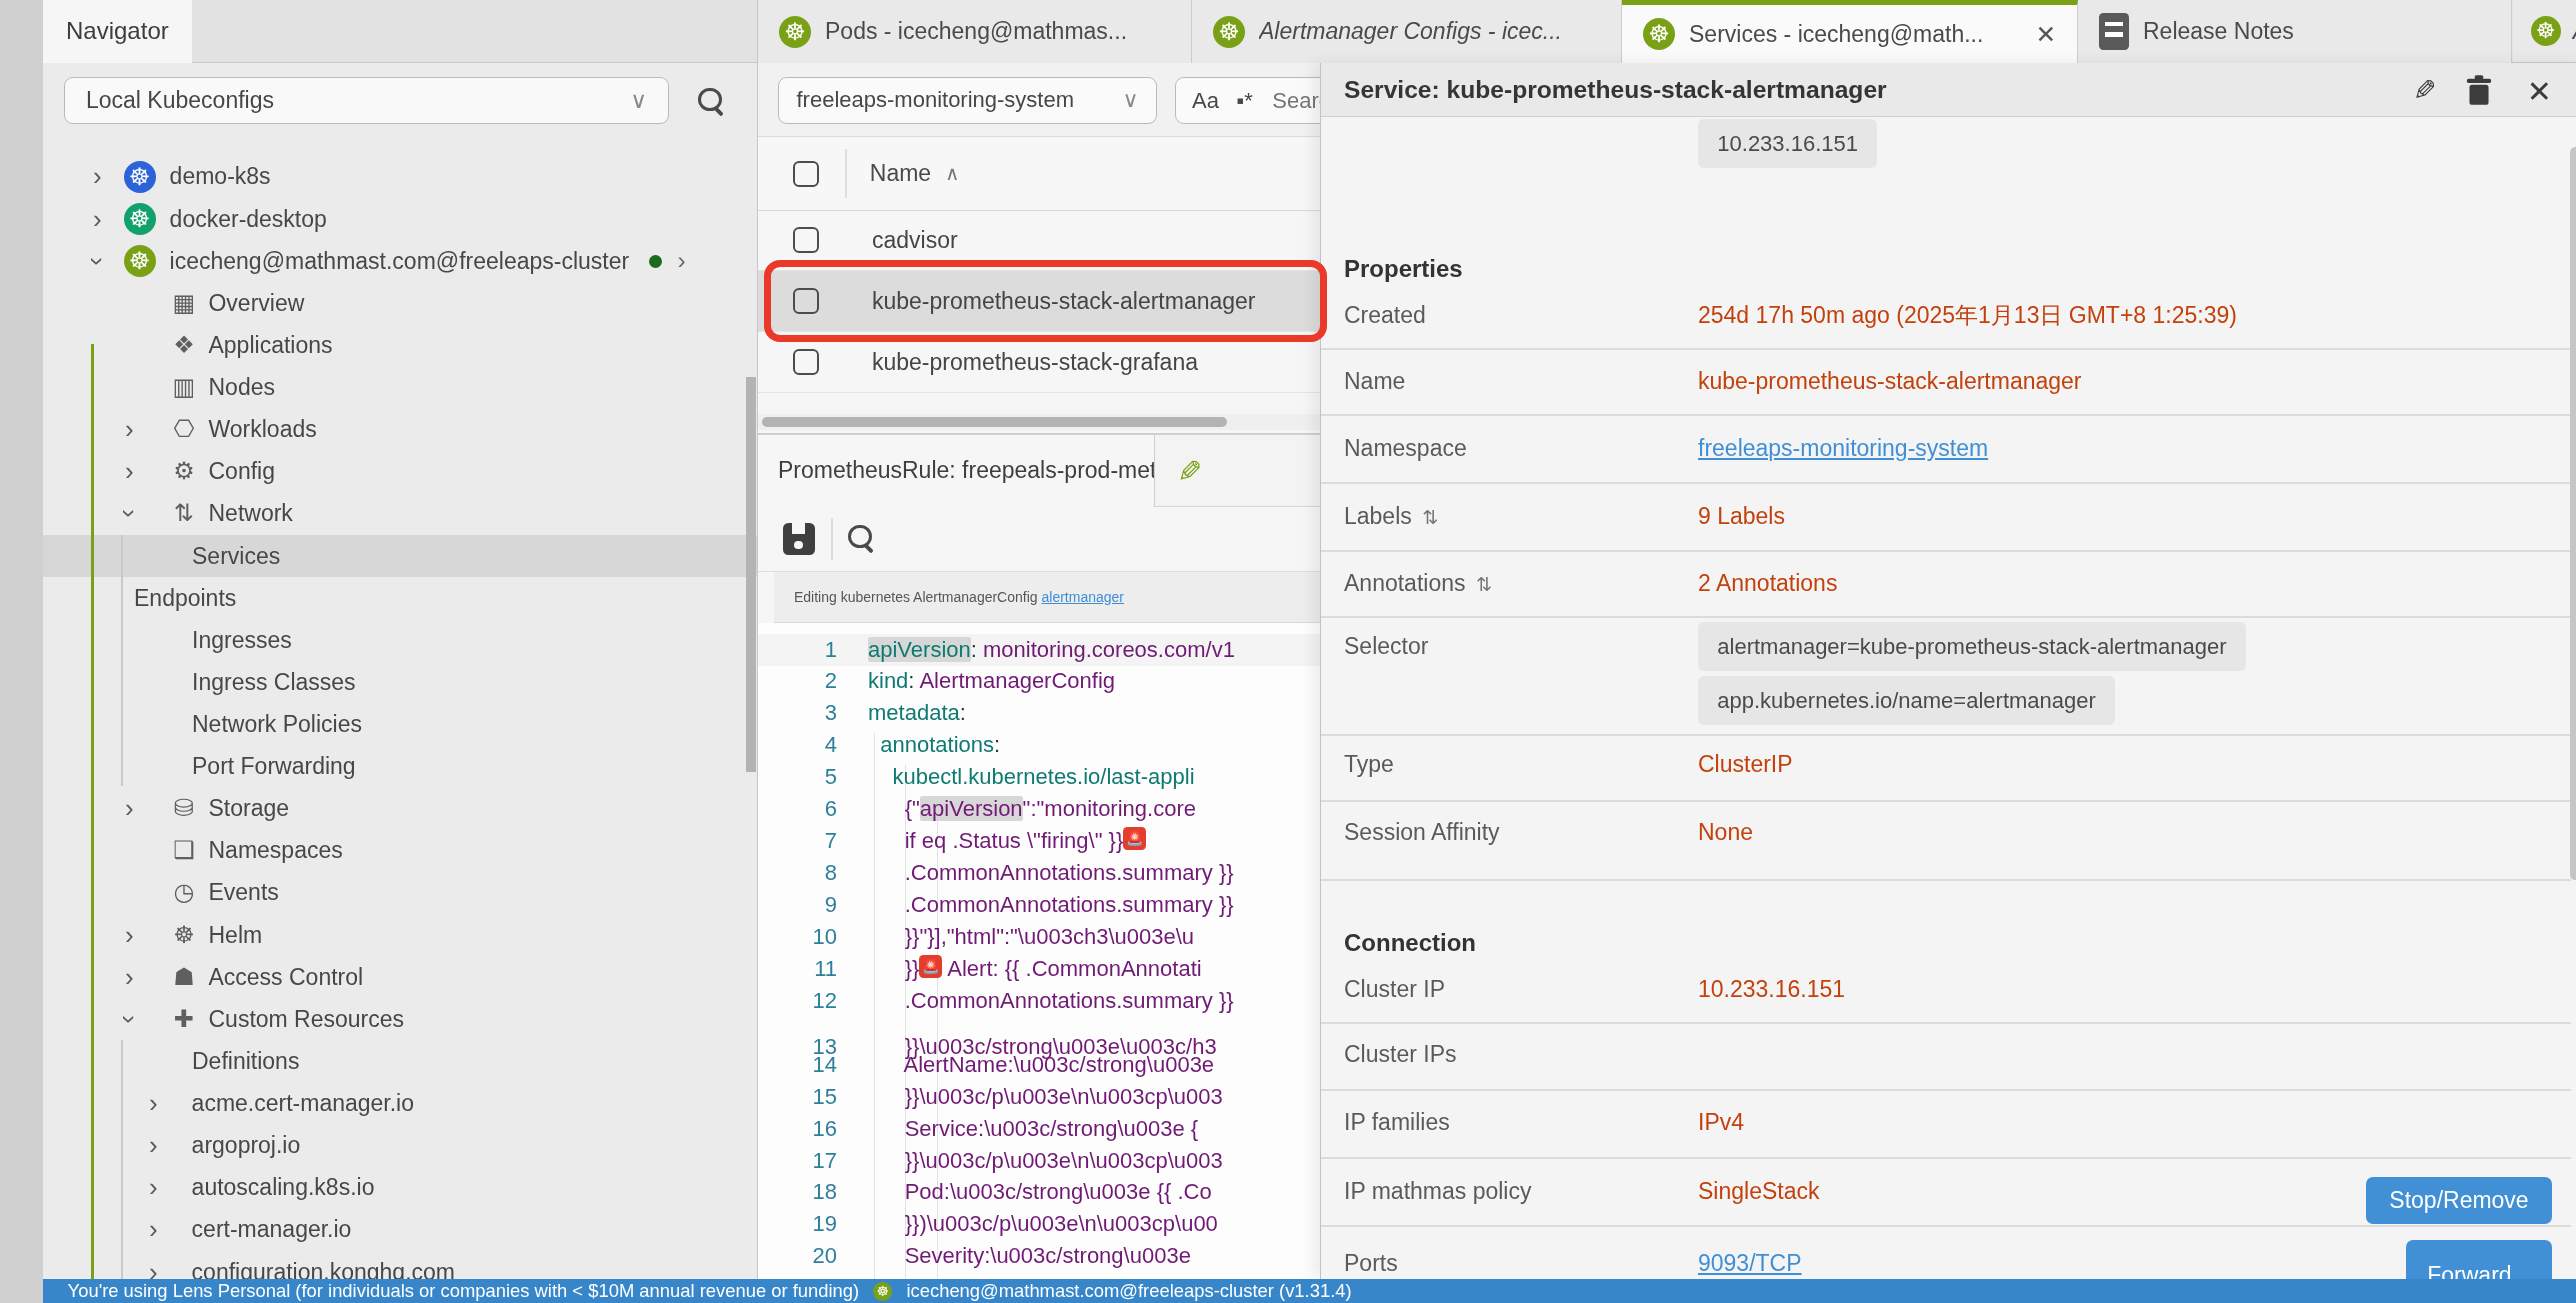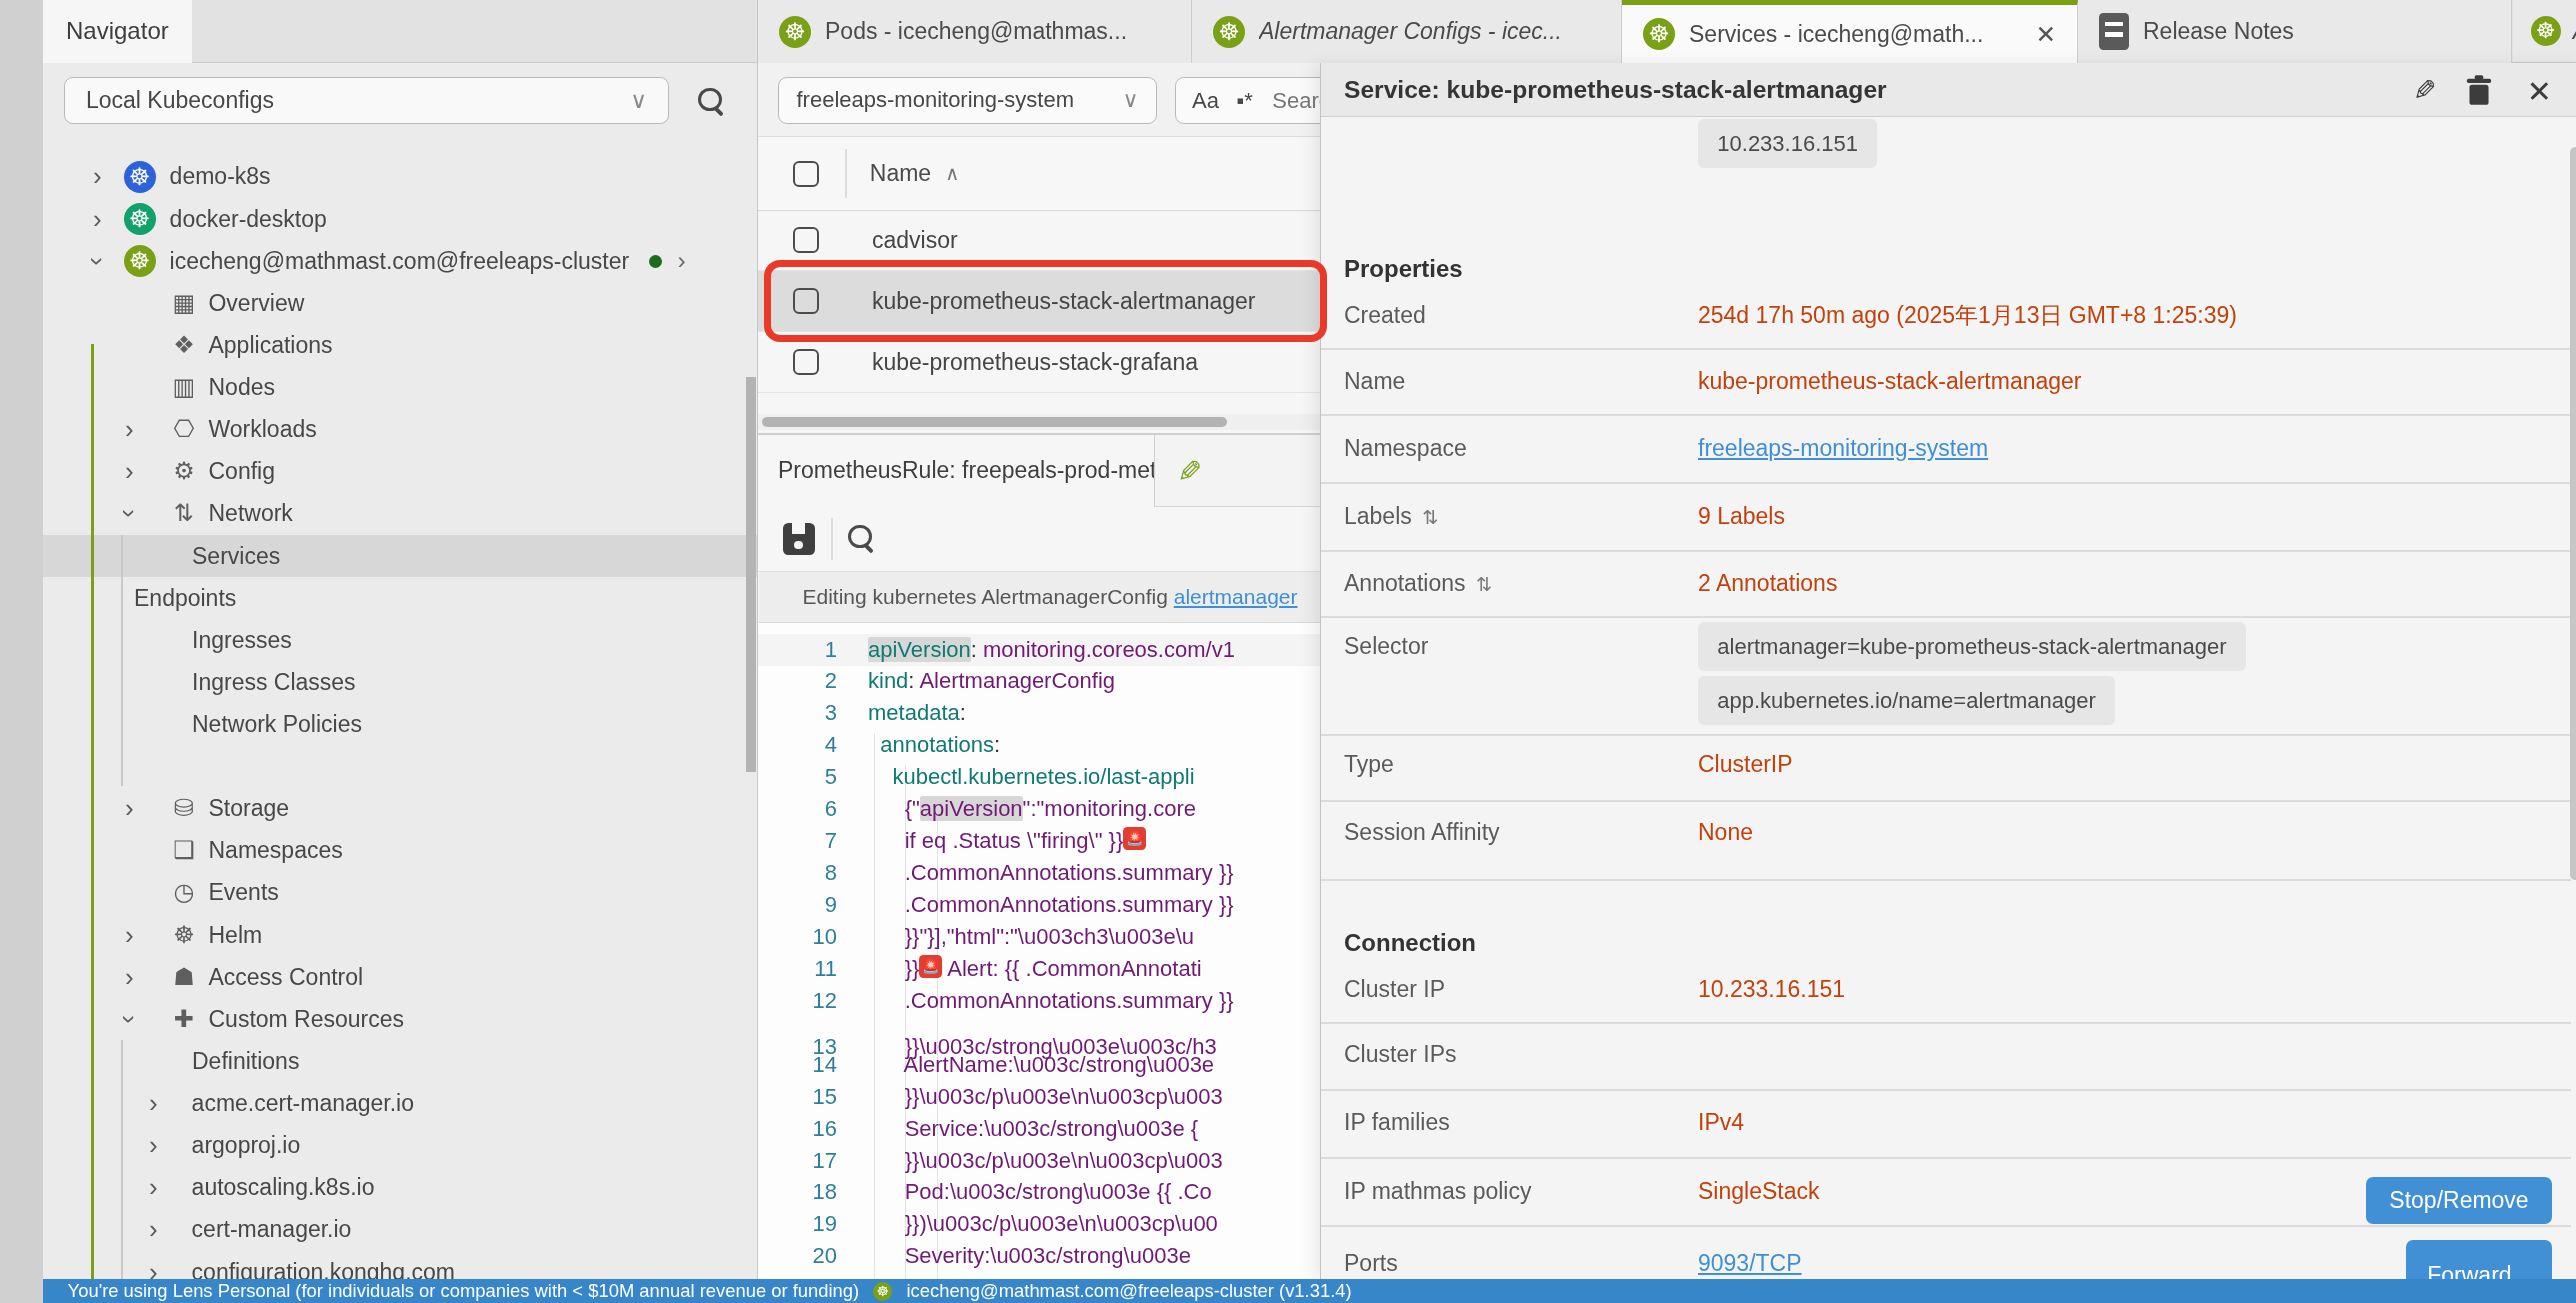--- a/index.html
+++ b/index.html
@@ -68,21 +68,21 @@
   
   #dock-tabbar{position:absolute;left:0;top:372px;width:562px;height:72px;background:#f3f3f3;border-bottom:0.9px solid #d6d6d6;}
   #dock-tab{position:absolute;left:0;top:0;width:397px;height:72px;border-right:0.9px solid #cfcfcf;font-size:23px;color:#3e3e3e;line-height:70px;padding-left:20px;background:#f6f6f6;white-space:nowrap;overflow:hidden;}
   #dock-pencil{position:absolute;left:419px;top:19.3px;font-size:30px;color:#7aa116;transform:scaleX(-1);}
   #dock-toolbar{position:absolute;left:0;top:444px;width:562px;height:65px;background:#f6f6f6;border-bottom:0.9px solid #ddd;}
   .floppy{position:absolute;left:24.6px;top:16px;width:32px;height:32px;background:#3f3f3f;border-radius:5.3px;}
   .floppy:before{content:"";position:absolute;left:9.7px;top:0;width:12.3px;height:10.5px;background:#f6f6f6;}
   .floppy:after{content:"";position:absolute;left:11.4px;top:17.5px;width:8.8px;height:8.8px;border-radius:50%;background:#f6f6f6;}
   #dock-tooldiv{position:absolute;left:73px;top:10.5px;width:1.8px;height:42px;background:#ddd;}
   #dock-search{left:90px;top:17.5px;}
-  #dock-info{position:absolute;left:1px;top:509px;width:562px;height:51px;background:#ededed;border-bottom:0.9px solid #d8d8d8;font-size:21px;color:#565656;line-height:50px;padding-left:20px;white-space:nowrap;overflow:hidden;text-align:center;}
+  #dock-info{position:absolute;left:16px;top:509px;width:562px;height:51px;background:#ededed;border-bottom:0.9px solid #d8d8d8;font-size:14px;color:#565656;line-height:50px;padding-left:20px;white-space:nowrap;overflow:hidden;}
   #dock-info a{color:#3f8fd6;text-decoration:underline;}
   #editor{position:absolute;left:0;top:560px;width:562px;height:656px;background:#fdfdfd;overflow:hidden;}
   .cl{position:absolute;left:0;width:562px;height:32px;line-height:32px;white-space:pre;font-family:"DejaVu Sans Mono",monospace;font-size:22px;}
   .cl .num{position:absolute;left:0;top:0;width:79px;text-align:right;color:#2e7f9b;}
   .cl .code{position:absolute;left:110px;top:0;}
   .cl.l1{background:#f4f4f4;}
   .ck{color:#0e7a72;} .cp{color:#333;} .cv{color:#701a75;}
   .chl{background:#d7d7d7;border-radius:2.6px;}
   .cemoji{display:inline-block;width:23px;height:23px;background:#e23d2e;border-radius:4.4px;color:rgba(255,255,255,.95);font-size:14px;line-height:23px;text-align:center;vertical-align:-1.8px;overflow:hidden;}
   .iguide{position:absolute;width:0.9px;background:#e3e3e3;}
@@ -218,20 +218,23 @@
           <span>Endpoints</span>
         </div>
         <div class="trow" style="top: 474px; padding-left: 149px;">
           <span>Ingresses</span>
         </div>
         <div class="trow" style="top: 516px; padding-left: 149px;">
           <span>Ingress Classes</span>
         </div>
         <div class="trow" style="top: 558px; padding-left: 149px;">
           <span>Network Policies</span>
+        </div>
+        <div class="trow" style="top: 600px; padding-left: 149px;">
+          <span>Port Forwarding</span>
         </div>
         <div class="trow" style="top: 642px; padding-left: 74px;">
           <span class="tchev" style="margin-right: 30px;">›</span>
           <span class="ticon" style="width: 24.6px; margin-right: 12.3px;">⛁</span>
           <span>Storage</span>
         </div>
         <div class="trow" style="top: 684px; padding-left: 74px;">
           <span class="tchev" style="margin-right: 30px;"></span>
           <span class="ticon" style="width: 24.6px; margin-right: 12.3px;">❑</span>
           <span>Namespaces</span>

